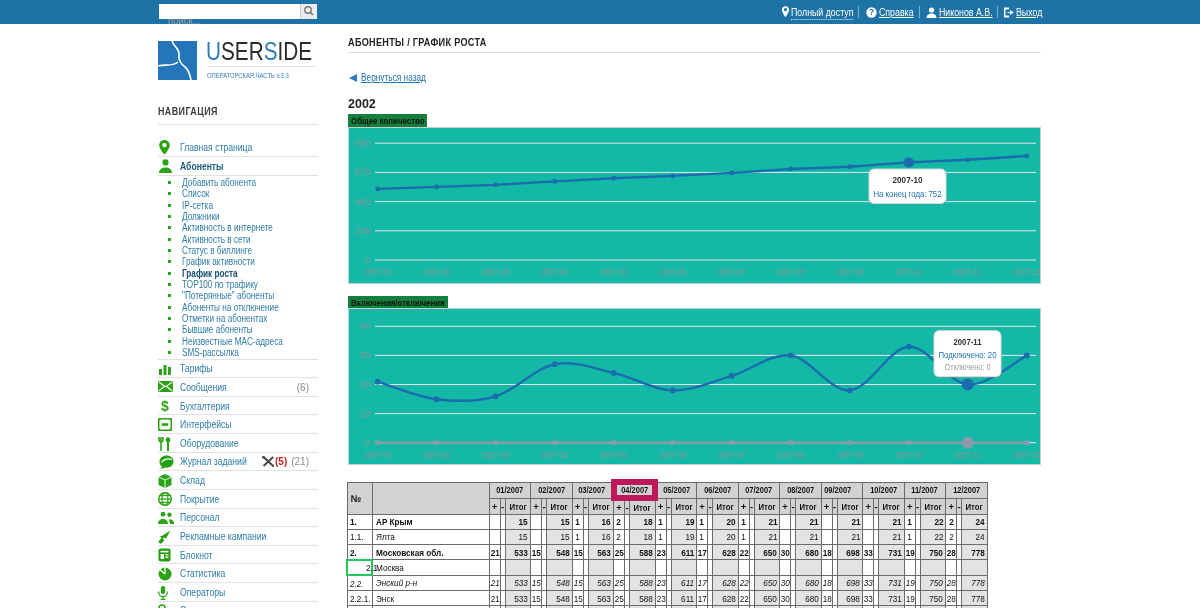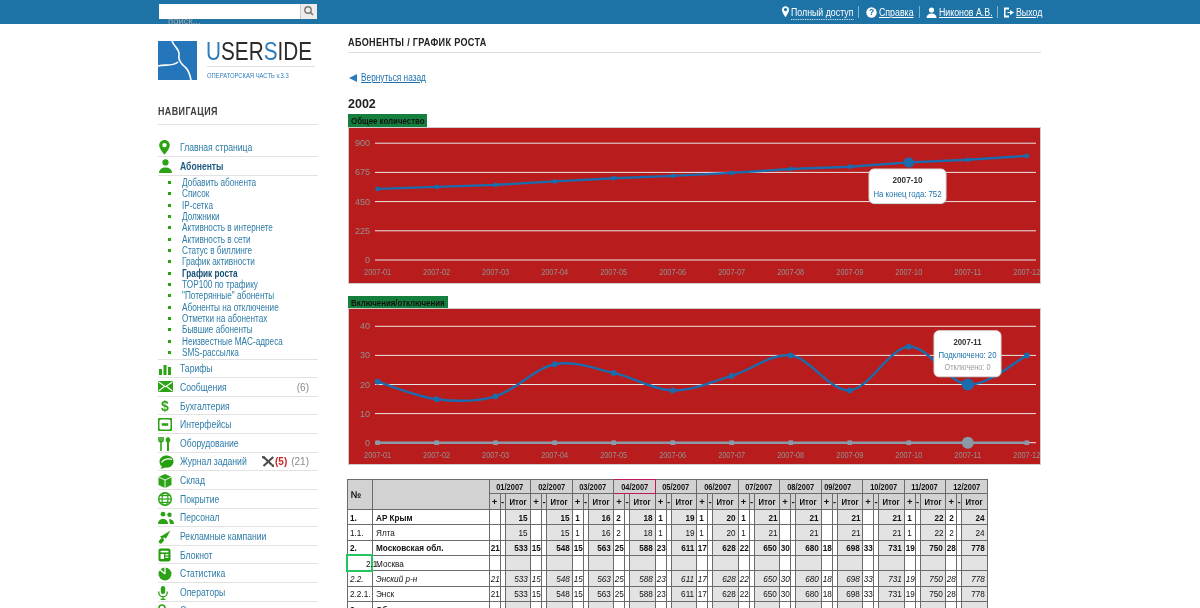--- a/index.html
+++ b/index.html
@@ -43,21 +43,21 @@
 .ctr { display:inline-block; transform:scaleX(.86); transform-origin:right; white-space:nowrap; }
 
 .h1 { position:absolute; left:348px; top:35.5px; font-size:11.5px; color:#222; letter-spacing:.4px; font-weight:bold; transform:scaleX(.79); transform-origin:left; white-space:nowrap; }
 .h1hr { position:absolute; left:348px; top:52px; width:693px; height:1px; background:#ddd; }
 .back { position:absolute; left:348px; top:72px; font-size:10px; color:#1c6fad; }
 .back .tri { position:absolute; left:1px; top:1.5px; width:0; height:0; border-top:4.2px solid transparent; border-bottom:4.2px solid transparent; border-right:8px solid #2e7cc0; }
 .back .tx { position:absolute; left:13px; top:0; text-decoration:underline; white-space:nowrap; transform:scaleX(.83); transform-origin:left; }
 .y2007 { position:absolute; left:348px; top:97px; font-size:12.5px; font-weight:bold; color:#222; }
 .tab { position:absolute; left:348px; height:13px; background:#15803d; font-size:9.5px; font-weight:bold; color:#111; line-height:13px; padding:0 3px; white-space:nowrap; }
 .tsp { display:inline-block; transform:scaleX(.83); transform-origin:left; }
-.cbox { position:absolute; left:348px; width:693px; background:#b91c1c; border:1px solid #ccc; }
+.cbox { position:absolute; left:348px; width:693px; background:#14b8a6; border:1px solid #ccc; }
 </style>
 </head>
 <body>
 <div class="topbar">
   <div class="search">
     <span class="ph">поиск...</span>
     <span class="btn"><svg width="16" height="14" viewBox="0 0 16 14">
           <circle cx="7" cy="6" r="3.2" fill="none" stroke="#777" stroke-width="1.4"></circle>
           <line x1="9.4" y1="8.4" x2="12" y2="11" stroke="#777" stroke-width="1.6"></line>
         </svg></span>
@@ -474,21 +474,21 @@
         <col style="width:5px">
         <col style="width:25.5px">
       </colgroup>
       <tbody>
         <tr style="height:14px">
           <td rowspan="2" style="border:1px solid #6b6b6b;background:#d2d2d2;font-weight:bold;padding-left:3px;">№</td>
           <td rowspan="2" style="border:1px solid #6b6b6b;background:#d2d2d2;"></td>
           <td colspan="3" style="border:1px solid #6b6b6b;background:#d2d2d2;font-weight:bold;text-align:center;font-size:8.7px;"><span class="ctc">01/2007</span></td>
           <td colspan="3" style="border:1px solid #6b6b6b;background:#d2d2d2;font-weight:bold;text-align:center;font-size:8.7px;"><span class="ctc">02/2007</span></td>
           <td colspan="3" style="border:1px solid #6b6b6b;background:#d2d2d2;font-weight:bold;text-align:center;font-size:8.7px;"><span class="ctc">03/2007</span></td>
-          <td colspan="3" style="border:1px solid #be185d;background:#d2d2d2;font-weight:bold;text-align:center;font-size:8.7px;"><span class="ctc">04/2007</span></td>
+          <td colspan="3" style="border:6px solid #be185d;background:#d2d2d2;font-weight:bold;text-align:center;font-size:8.7px;"><span class="ctc">04/2007</span></td>
           <td colspan="3" style="border:1px solid #6b6b6b;background:#d2d2d2;font-weight:bold;text-align:center;font-size:8.7px;"><span class="ctc">05/2007</span></td>
           <td colspan="3" style="border:1px solid #6b6b6b;background:#d2d2d2;font-weight:bold;text-align:center;font-size:8.7px;"><span class="ctc">06/2007</span></td>
           <td colspan="3" style="border:1px solid #6b6b6b;background:#d2d2d2;font-weight:bold;text-align:center;font-size:8.7px;"><span class="ctc">07/2007</span></td>
           <td colspan="3" style="border:1px solid #6b6b6b;background:#d2d2d2;font-weight:bold;text-align:center;font-size:8.7px;"><span class="ctc">08/2007</span></td>
           <td colspan="3" style="border:1px solid #6b6b6b;background:#d2d2d2;font-weight:bold;font-size:8.7px;"><span class="ctc">09/2007</span></td>
           <td colspan="3" style="border:1px solid #6b6b6b;background:#d2d2d2;font-weight:bold;text-align:center;font-size:8.7px;"><span class="ctc">10/2007</span></td>
           <td colspan="3" style="border:1px solid #6b6b6b;background:#d2d2d2;font-weight:bold;text-align:center;font-size:8.7px;"><span class="ctc">11/2007</span></td>
           <td colspan="3" style="border:1px solid #6b6b6b;background:#d2d2d2;font-weight:bold;text-align:center;font-size:8.7px;"><span class="ctc">12/2007</span></td>
         </tr>
         <tr style="height:16px">

